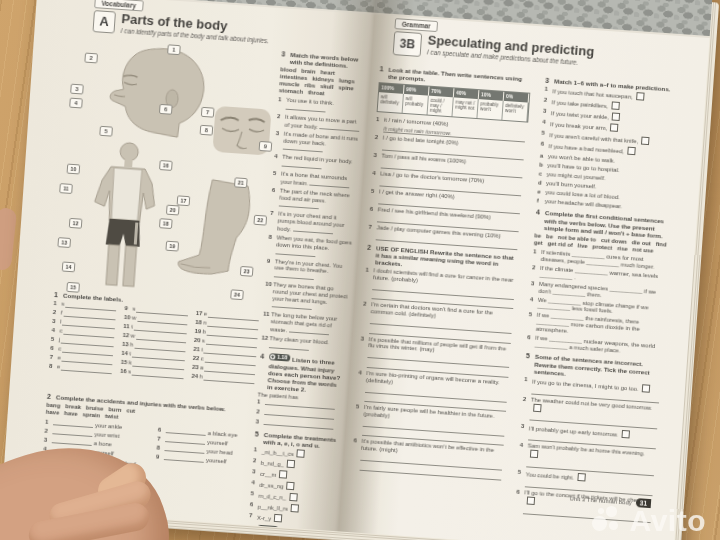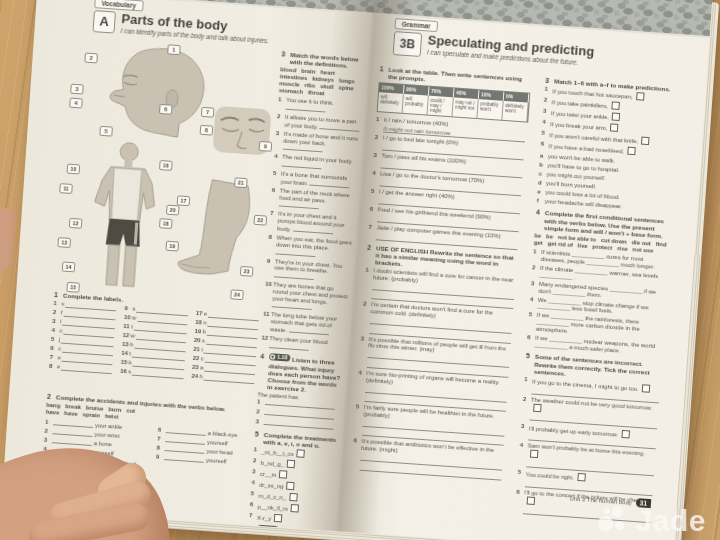--- a/index.html
+++ b/index.html
@@ -518,16 +518,16 @@
   <div class="f2"></div>
 </div>
 
 <div class="wm">
   <span class="wm-dots">
       <i class="d1"></i>
       <i class="d2"></i>
       <i class="d3"></i>
       <i class="d4"></i>
     </span>
-  <span class="wm-text">Jade</span>
+  <span class="wm-text">Avito</span>
 </div>
 
 <div class="warm"></div>
 
 </body></html>

